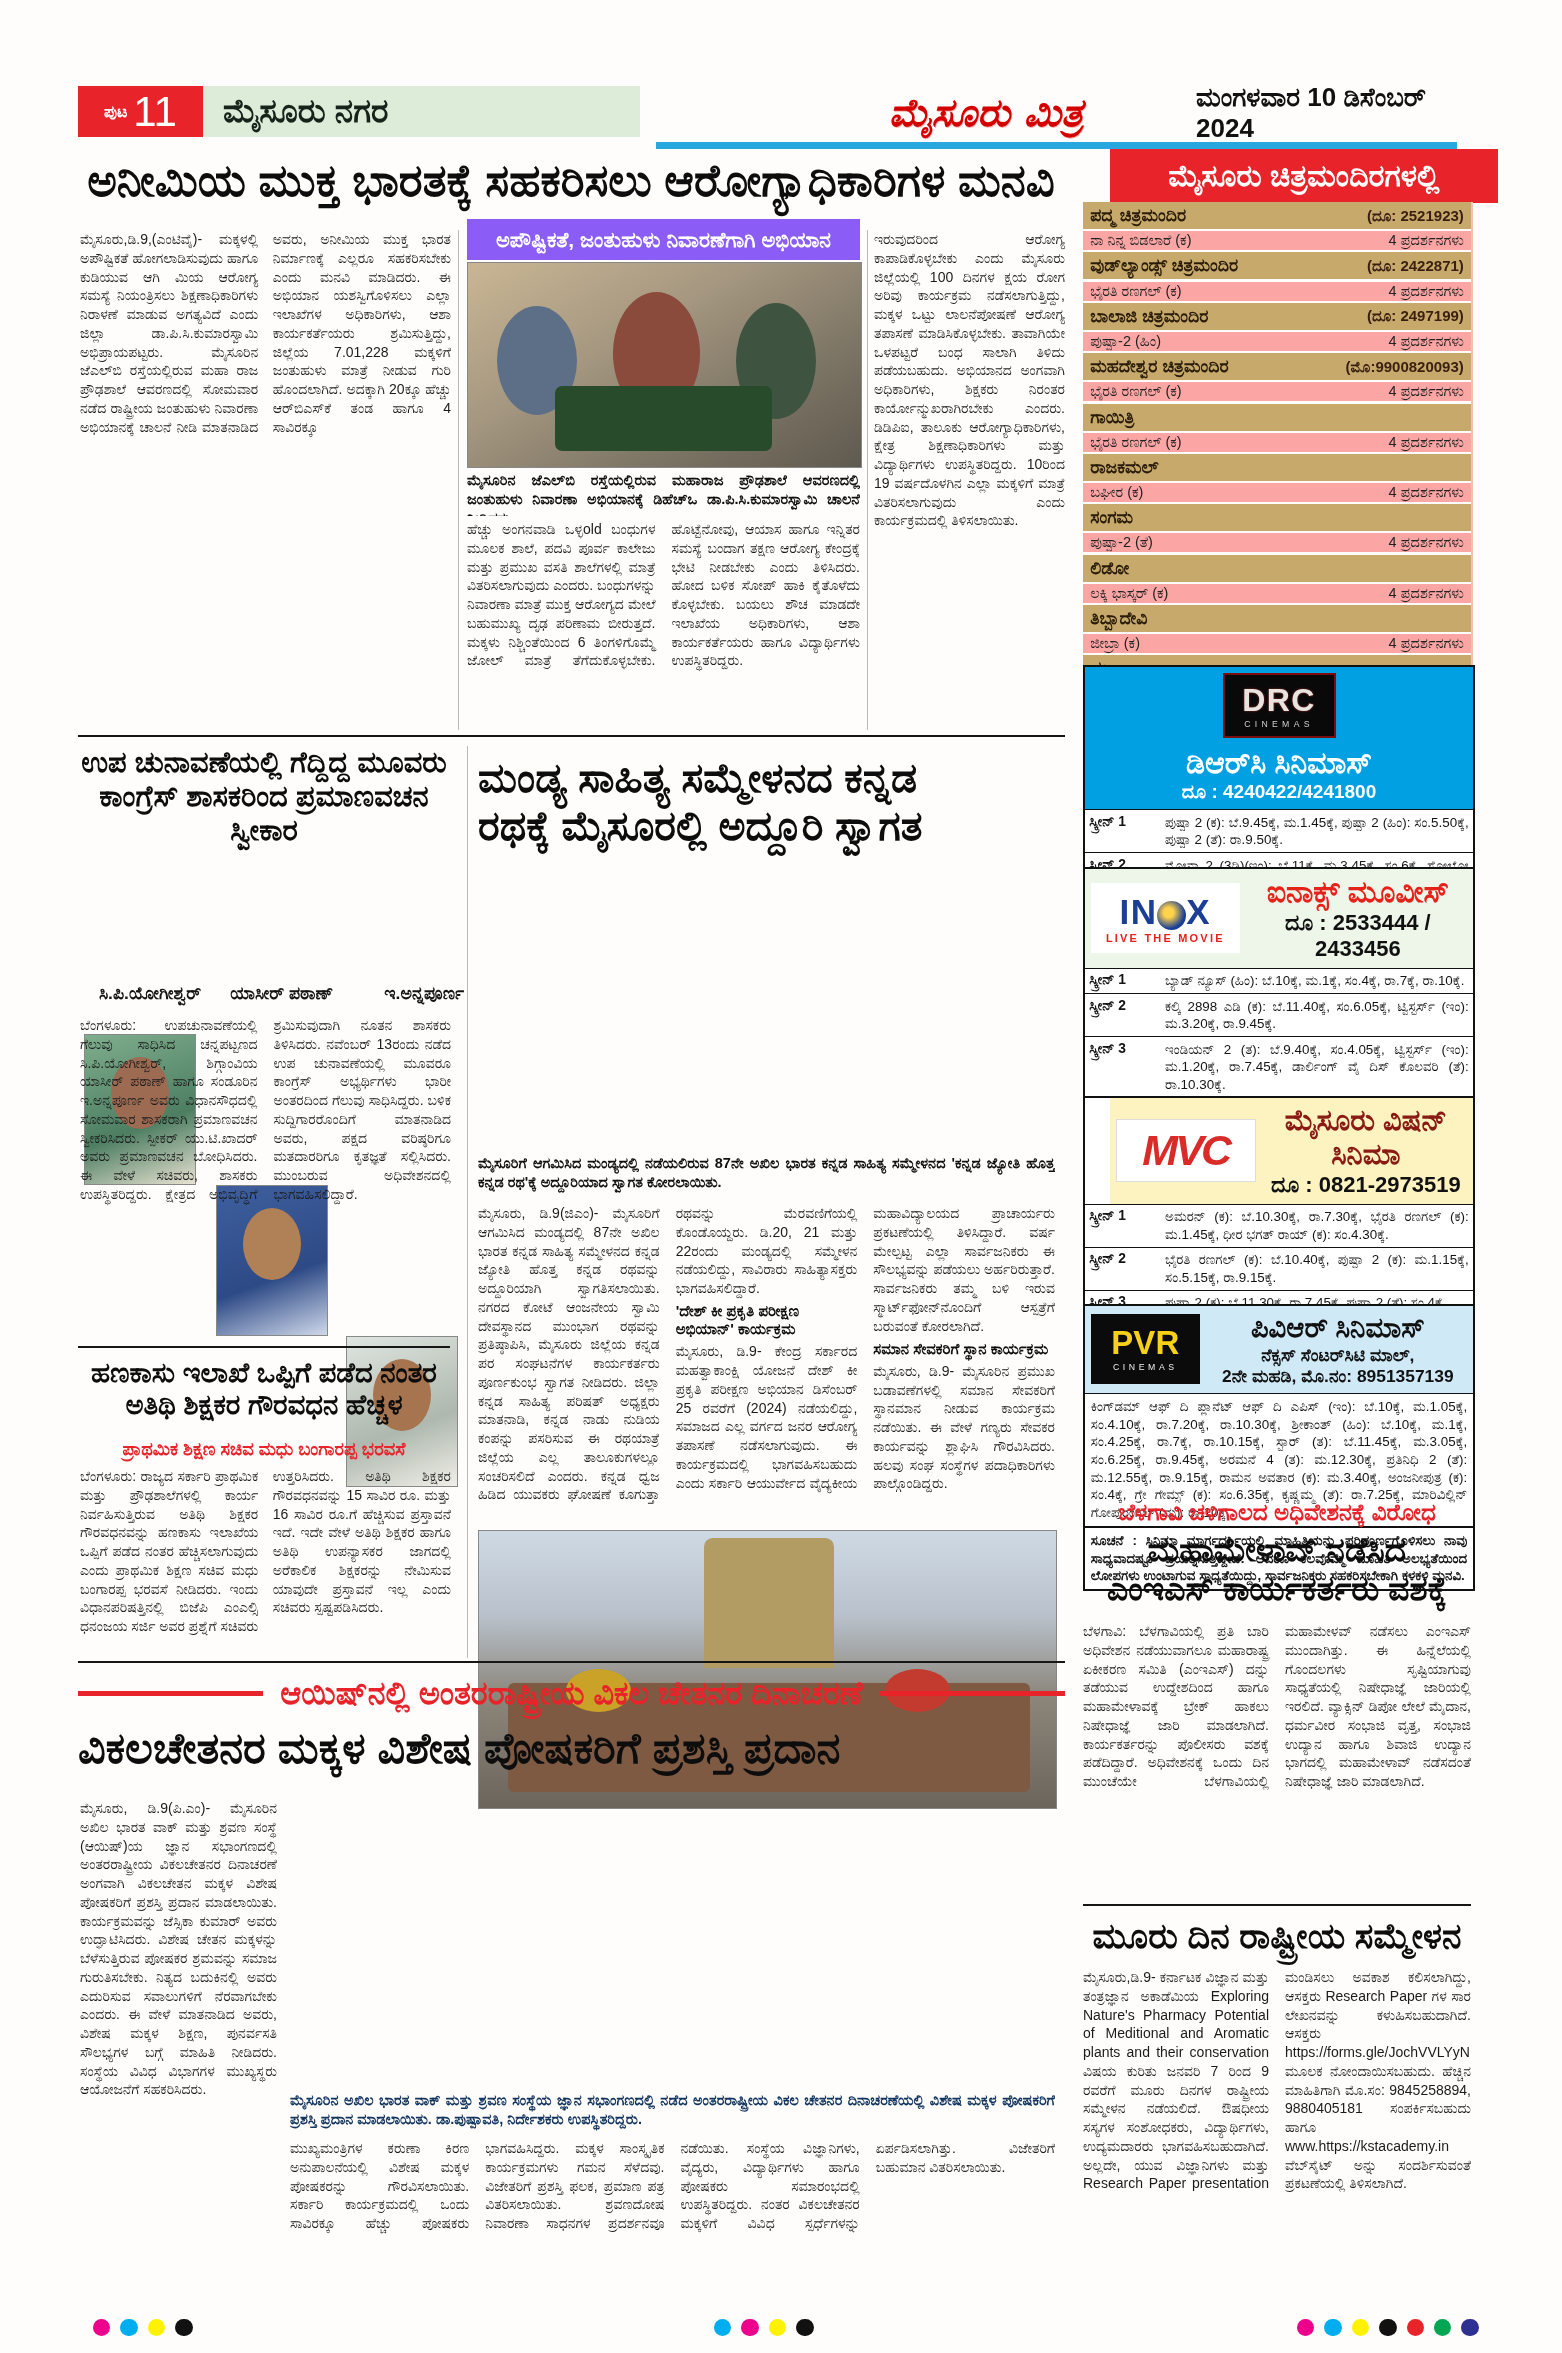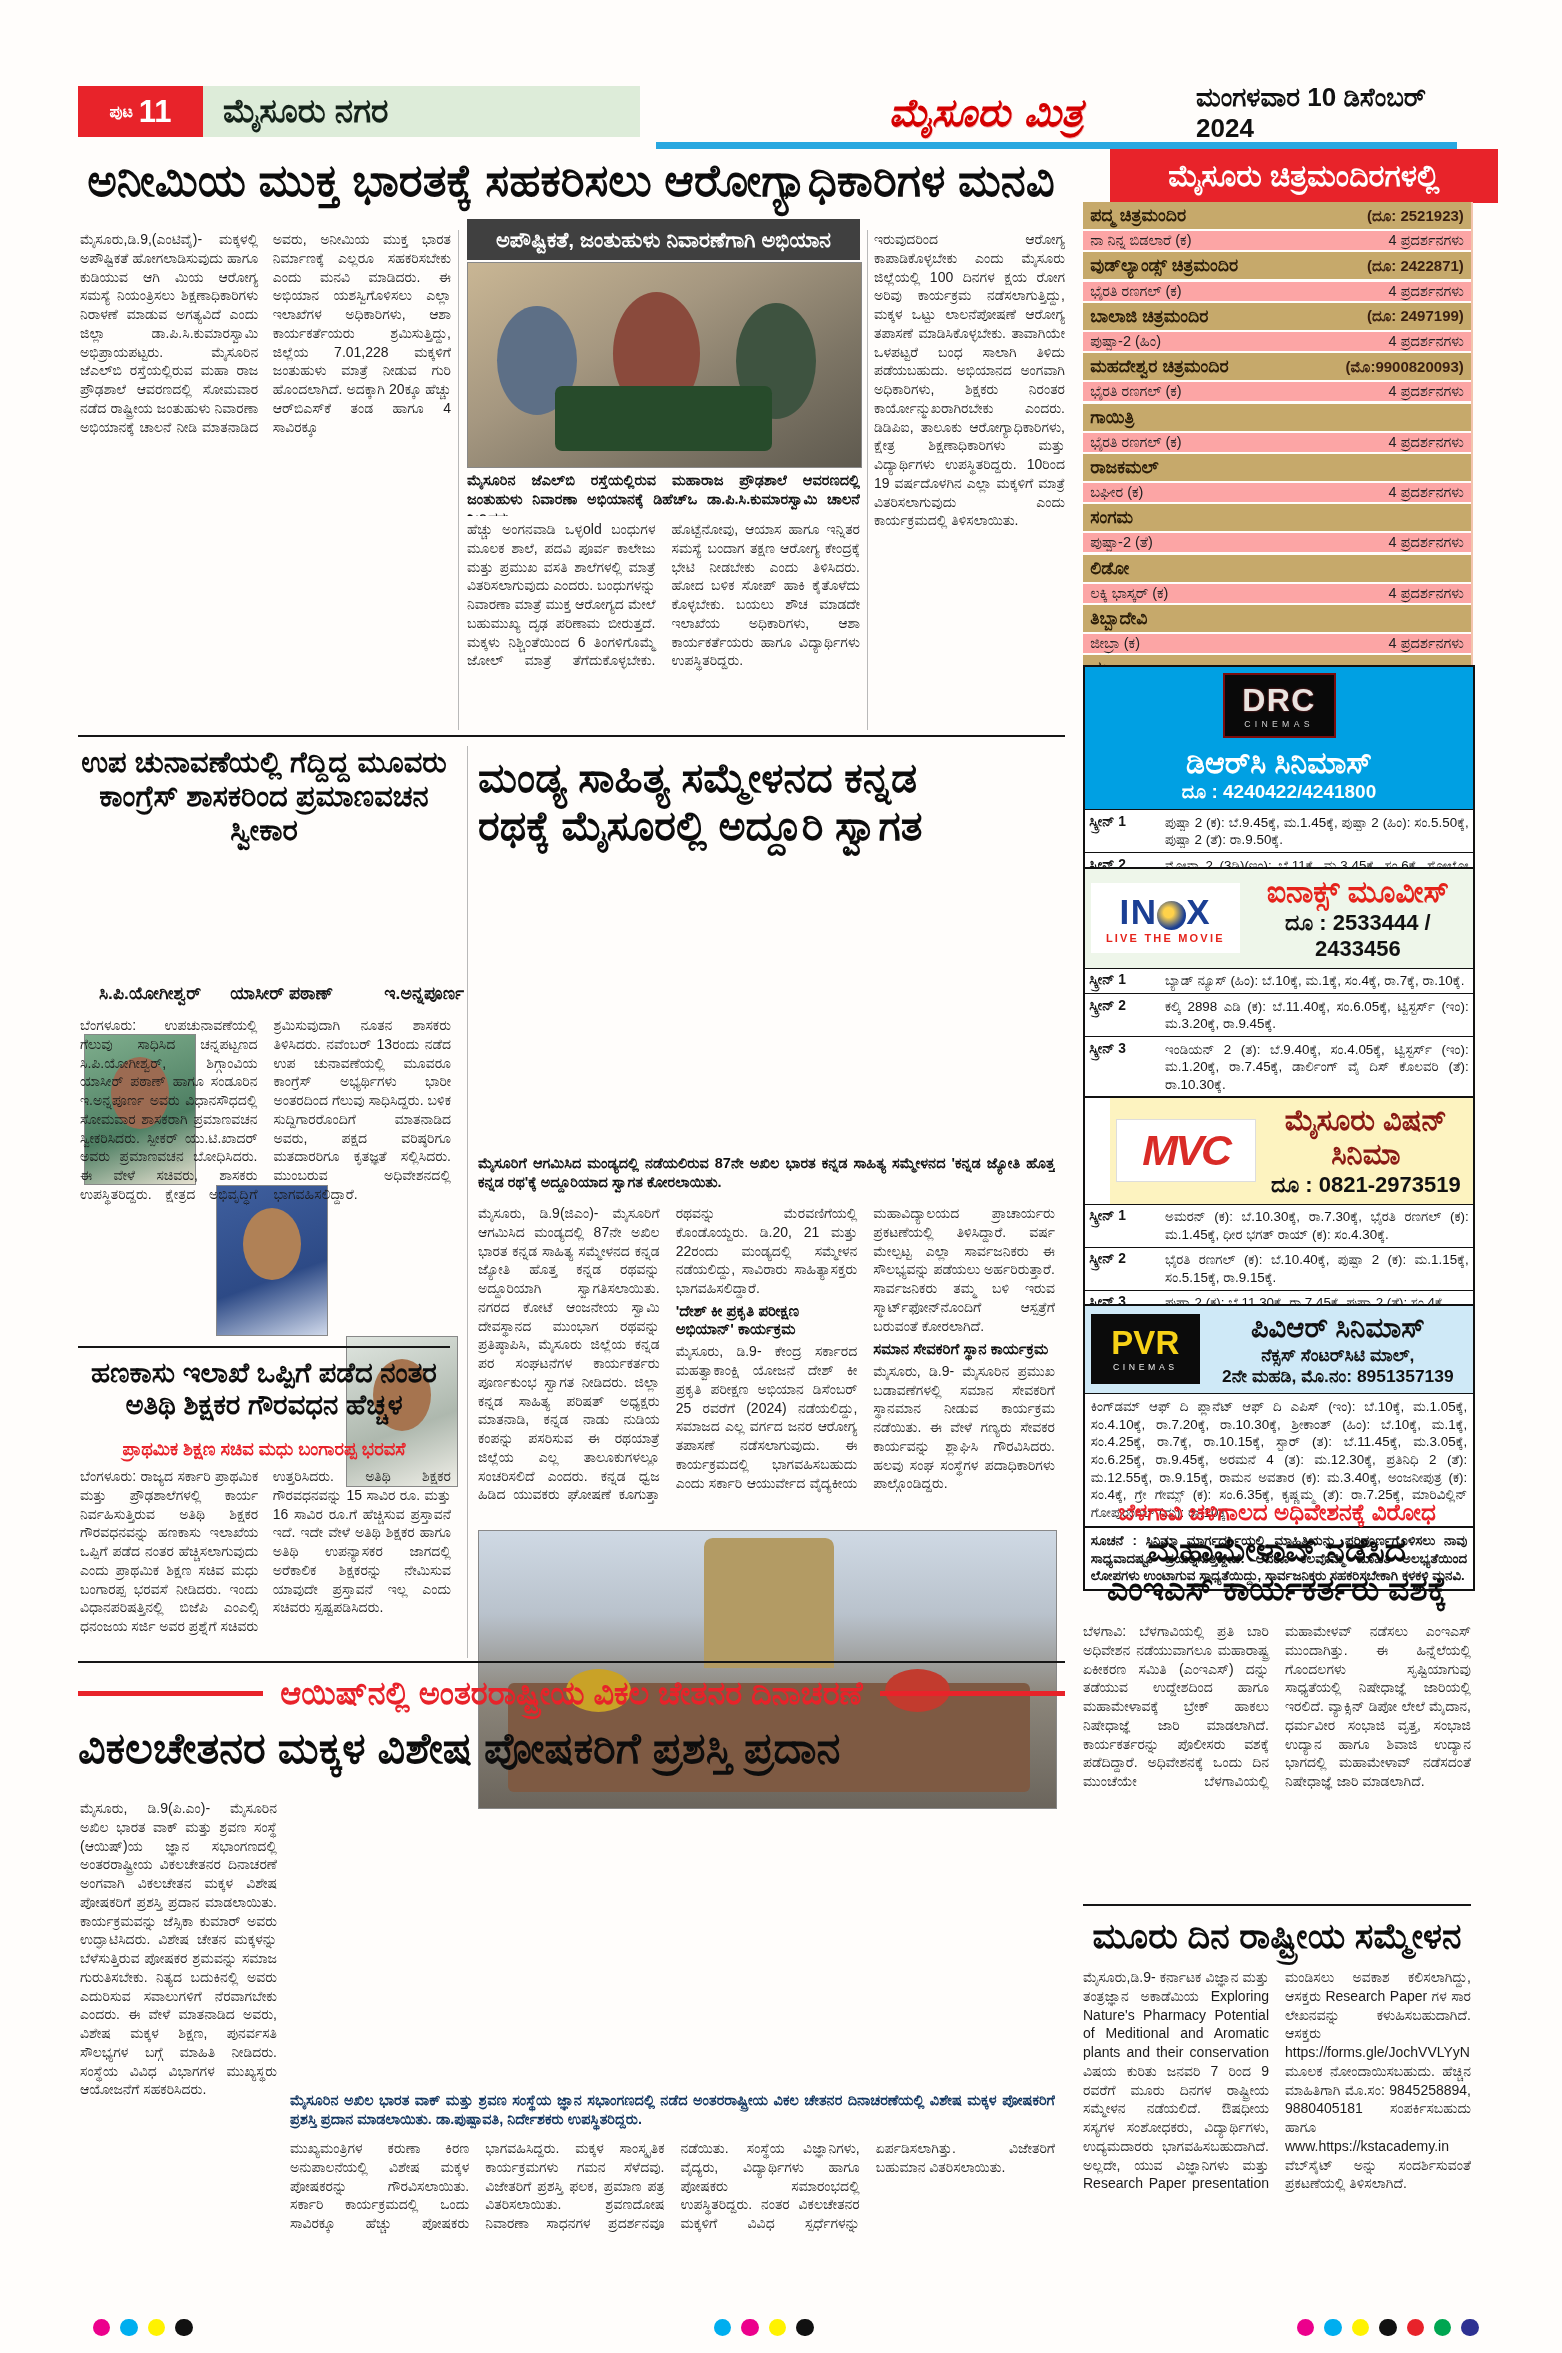--- a/index.html
+++ b/index.html
@@ -3,42 +3,42 @@
 <meta charset="utf-8">
 <style>
   html,body{margin:0;padding:0;background:#e9e9e9;}
   .page{position:relative;width:1562px;height:2354px;background:#fffdfb;margin:0 auto;
         font-family:"Liberation Sans","DejaVu Sans",sans-serif;color:#141414;overflow:hidden;}
   .abs{position:absolute;}
   
   .pagebox{left:78px;top:86px;width:125px;height:51px;background:#e8232a;color:#fff;
            display:flex;align-items:center;justify-content:center;gap:5.8px;}
   .pagebox .lbl{font-size:16px;font-weight:bold;}
-  .pagebox .num{font-size:31px;font-weight:bold;line-height:1;}
+  .pagebox .num{font-size:42px;font-weight:normal;line-height:1;}
   .sectionbox{left:203px;top:86px;width:417px;height:51px;background:#ddecd9;color:#15231a;
               display:flex;align-items:center;padding-left:20px;font-size:33px;font-weight:bold;}
   .masthead{left:783px;top:87px;width:406px;height:51px;color:#d40000;font-weight:bold;
             font-style:italic;font-size:39px;display:flex;align-items:center;justify-content:center;
             font-family:"DejaVu Serif","Liberation Serif",serif;text-shadow:0.7px 0.7px 0 #f4b7b7;}
   .dateline{left:1196px;top:93px;width:261px;height:39px;display:flex;align-items:center;
             justify-content:flex-end;font-size:26px;font-weight:bold;color:#111;}
   .bluebar{left:656px;top:142px;width:801px;height:6.5px;background:#29a8e0;}
   
   .headline{font-weight:bold;color:#0d0d0d;text-align:center;line-height:1.18;}
   .bodytext{font-size:14px;line-height:1.34;text-align:justify;overflow:hidden;color:#1b1b1b;}
   .cols2{column-count:2;column-gap:16px;}
   .cols4{column-count:4;column-gap:16px;}
   .caption{font-weight:bold;font-size:14.5px;line-height:1.3;color:#101010;text-align:justify;overflow:hidden;}
   .rule{background:#161616;}
   .vrule{background:#b9b9b9;width:1.4px;}
   .kicker{color:#e8232a;font-weight:bold;text-align:center;}
   .photo{background:linear-gradient(150deg,#c9b694 0%,#a59780 38%,#7d7565 70%,#5f5a4f 100%);
          position:relative;overflow:hidden;border:0.7px solid #888;}
   .photo .blob{position:absolute;border-radius:50%;}
-  .redbanner{background:#404040;color:#fff;font-weight:bold;display:flex;align-items:center;
+  .redbanner{background:#8b5cf6;color:#fff;font-weight:bold;display:flex;align-items:center;
              justify-content:center;}
   
   .cinehead{left:1110px;top:149px;width:388px;height:54px;background:#e8232a;color:#fff;
             font-size:30px;font-weight:bold;display:flex;align-items:center;justify-content:center;}
   .theatres{left:1083px;top:202px;width:388px;border-right:2.9px solid #f3c4ad;border-bottom:2.9px solid #f3c4ad;}
   .trow-name{background:#c6a96b;height:27px;display:flex;align-items:center;justify-content:space-between;
              padding:0 7.2px;font-weight:bold;font-size:17.4px;color:#2a1c08;margin-bottom:2.2px;}
   .trow-name .ph{font-size:15px;color:#3a1f10;}
   .trow-film{background:#fca5a5;height:19px;display:flex;align-items:center;justify-content:space-between;
              padding:0 7.2px;font-size:14.5px;margin-bottom:2.2px;color:#222;}

